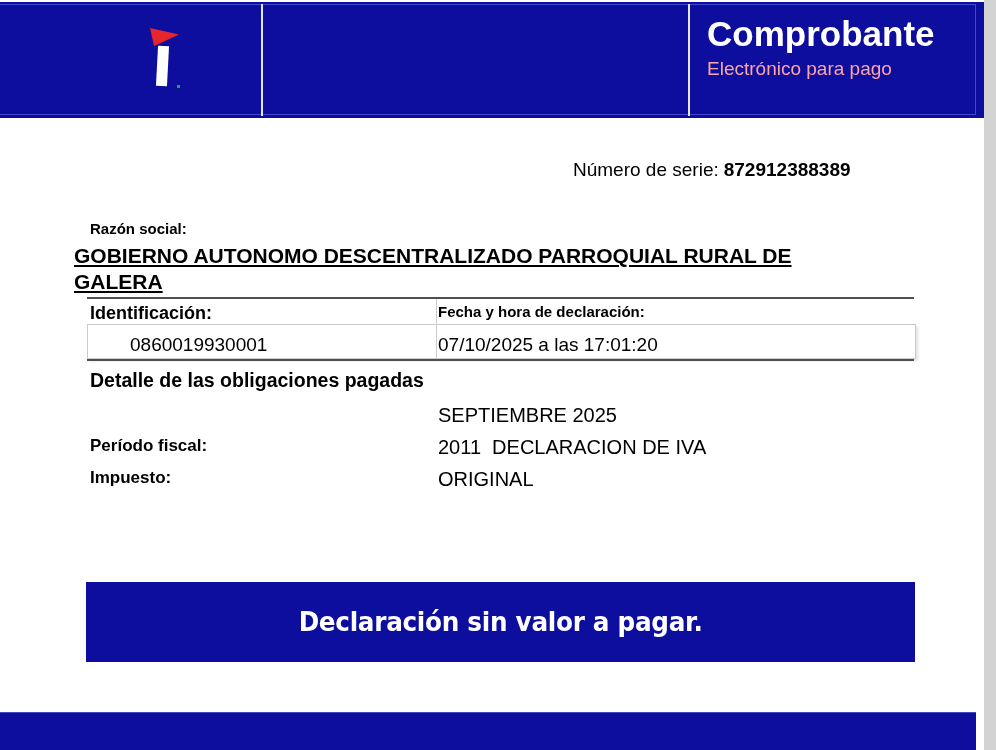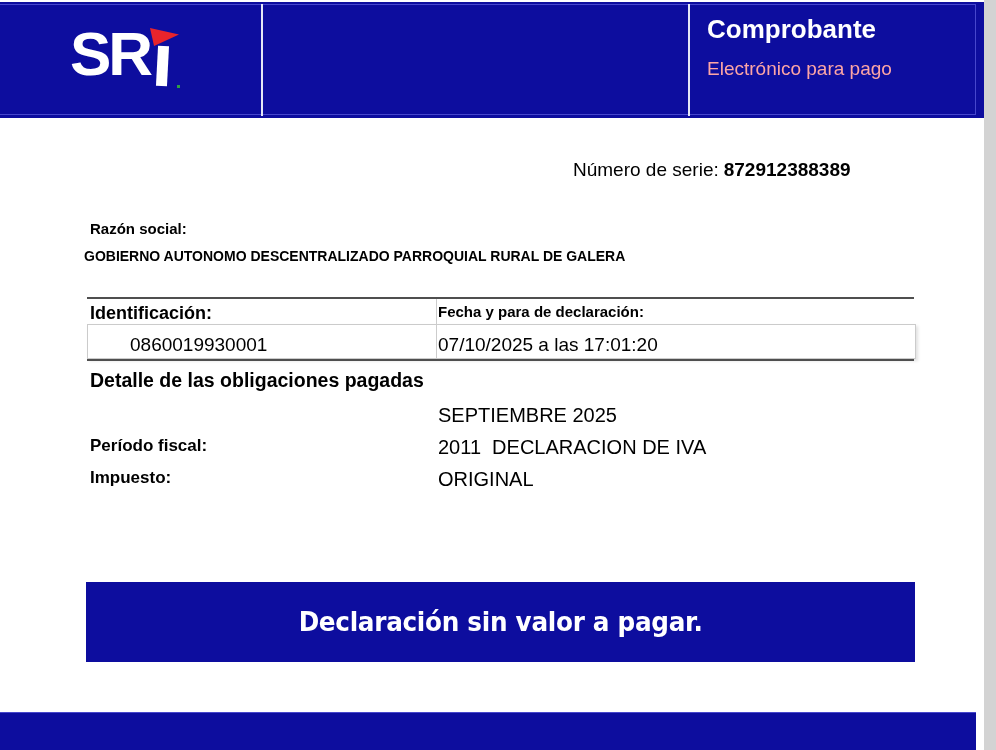--- a/index.html
+++ b/index.html
@@ -16,28 +16,28 @@
   .hdivider{position:absolute;top:2px;bottom:2px;width:2px;background:#e4e7f5;}
   .hdivider.d1{left:261px;}
   .hdivider.d2{left:688px;}
   .logo{position:absolute;left:70px;top:16px;width:120px;height:80px;}
   .logo-sr{position:absolute;left:0;top:0;font-size:62px;line-height:72px;font-weight:bold;
     letter-spacing:-3px;color:#ffffff;}
   .logo-i-stem{position:absolute;left:87px;top:28px;width:11px;height:40px;background:#ffffff;transform:rotate(3deg);}
   .logo-flag{position:absolute;left:80px;top:5px;width:29px;height:23px;background:#e8242c;
     clip-path:polygon(0 22%, 100% 50%, 14% 100%);}
   .logo-dot{position:absolute;left:107px;top:67px;width:3px;height:3px;background:#2f9e44;}
-  .h-title{position:absolute;left:707px;top:12px;font-size:26px;font-weight:bold;color:#ffffff;}
+  .h-title{position:absolute;left:707px;top:12px;font-size:35px;font-weight:bold;color:#ffffff;}
   .h-subtitle{position:absolute;left:707px;top:56px;font-size:19px;color:#fca5a5;}
   
   .serial{position:absolute;left:573px;top:159px;font-size:19px;}
   .serial .val{font-weight:bold;margin-left:5px;}
   
   .razon-label{position:absolute;left:90px;top:220px;font-size:15px;font-weight:bold;}
-  .razon-value{position:absolute;left:84px;top:243px;width:800px;font-size:14px;font-weight:bold;line-height:26px;}
+  .razon-value{position:absolute;left:74px;top:243px;width:800px;font-size:21px;font-weight:bold;line-height:26px;text-decoration:underline;}
   .rule{position:absolute;left:87px;width:827px;height:2px;background:#4f4f4f;}
   .rule.r1{top:297px;}
   .rule.r2{top:359px;}
   .th-id{position:absolute;left:90px;top:303px;font-size:18px;font-weight:bold;}
   .th-fecha{position:absolute;left:438px;top:303px;font-size:15px;font-weight:bold;}
   .values-box{position:absolute;left:87px;top:324px;width:827px;height:33px;background:#ffffff;
     border:1px solid #cbcbcb;box-shadow:2px 2px 3px rgba(0,0,0,0.12);}
   .td-id{position:absolute;left:90px;top:334px;font-size:19px;margin-left:40px;}
   .td-fecha{position:absolute;left:438px;top:334px;font-size:19px;text-align:center;}
   .col-sep{position:absolute;left:436px;top:299px;width:1px;height:59px;background:#cccccc;}
@@ -61,40 +61,39 @@
 <div class="screen">
 
   <div class="gutter"></div>
 
   <div class="header">
     <div class="header-frame"></div>
     <div class="hdivider d1"></div>
     <div class="hdivider d2"></div>
 
     <div class="logo">
-      <span class="logo-sr">SR</span>
       <span class="logo-i-stem"></span>
       <span class="logo-flag"></span>
       <span class="logo-dot"></span>
     </div>
 
     <div class="h-title">Comprobante</div>
     <div class="h-subtitle">Electrónico para pago</div>
   </div>
 
   <div class="serial">
     <span>Número de serie:</span><span class="val">872912388389</span>
   </div>
 
   <div class="razon-label">Razón social:</div>
   <div class="razon-value">GOBIERNO AUTONOMO DESCENTRALIZADO PARROQUIAL RURAL DE GALERA</div>
 
   <div class="rule r1"></div>
   <div class="th-id">Identificación:</div>
-  <div class="th-fecha">Fecha y para de declaración:</div>
+  <div class="th-fecha">Fecha y hora de declaración:</div>
   <div class="values-box"></div>
   <div class="td-id">0860019930001</div>
   <div class="td-fecha">07/10/2025 a las 17:01:20</div>
   <div class="col-sep"></div>
   <div class="rule r2"></div>
 
   <div class="detalle-title">Detalle de las obligaciones pagadas</div>
 
   <div class="d-label row1">Período fiscal:</div>
   <div class="d-value row1">SEPTIEMBRE 2025</div>

